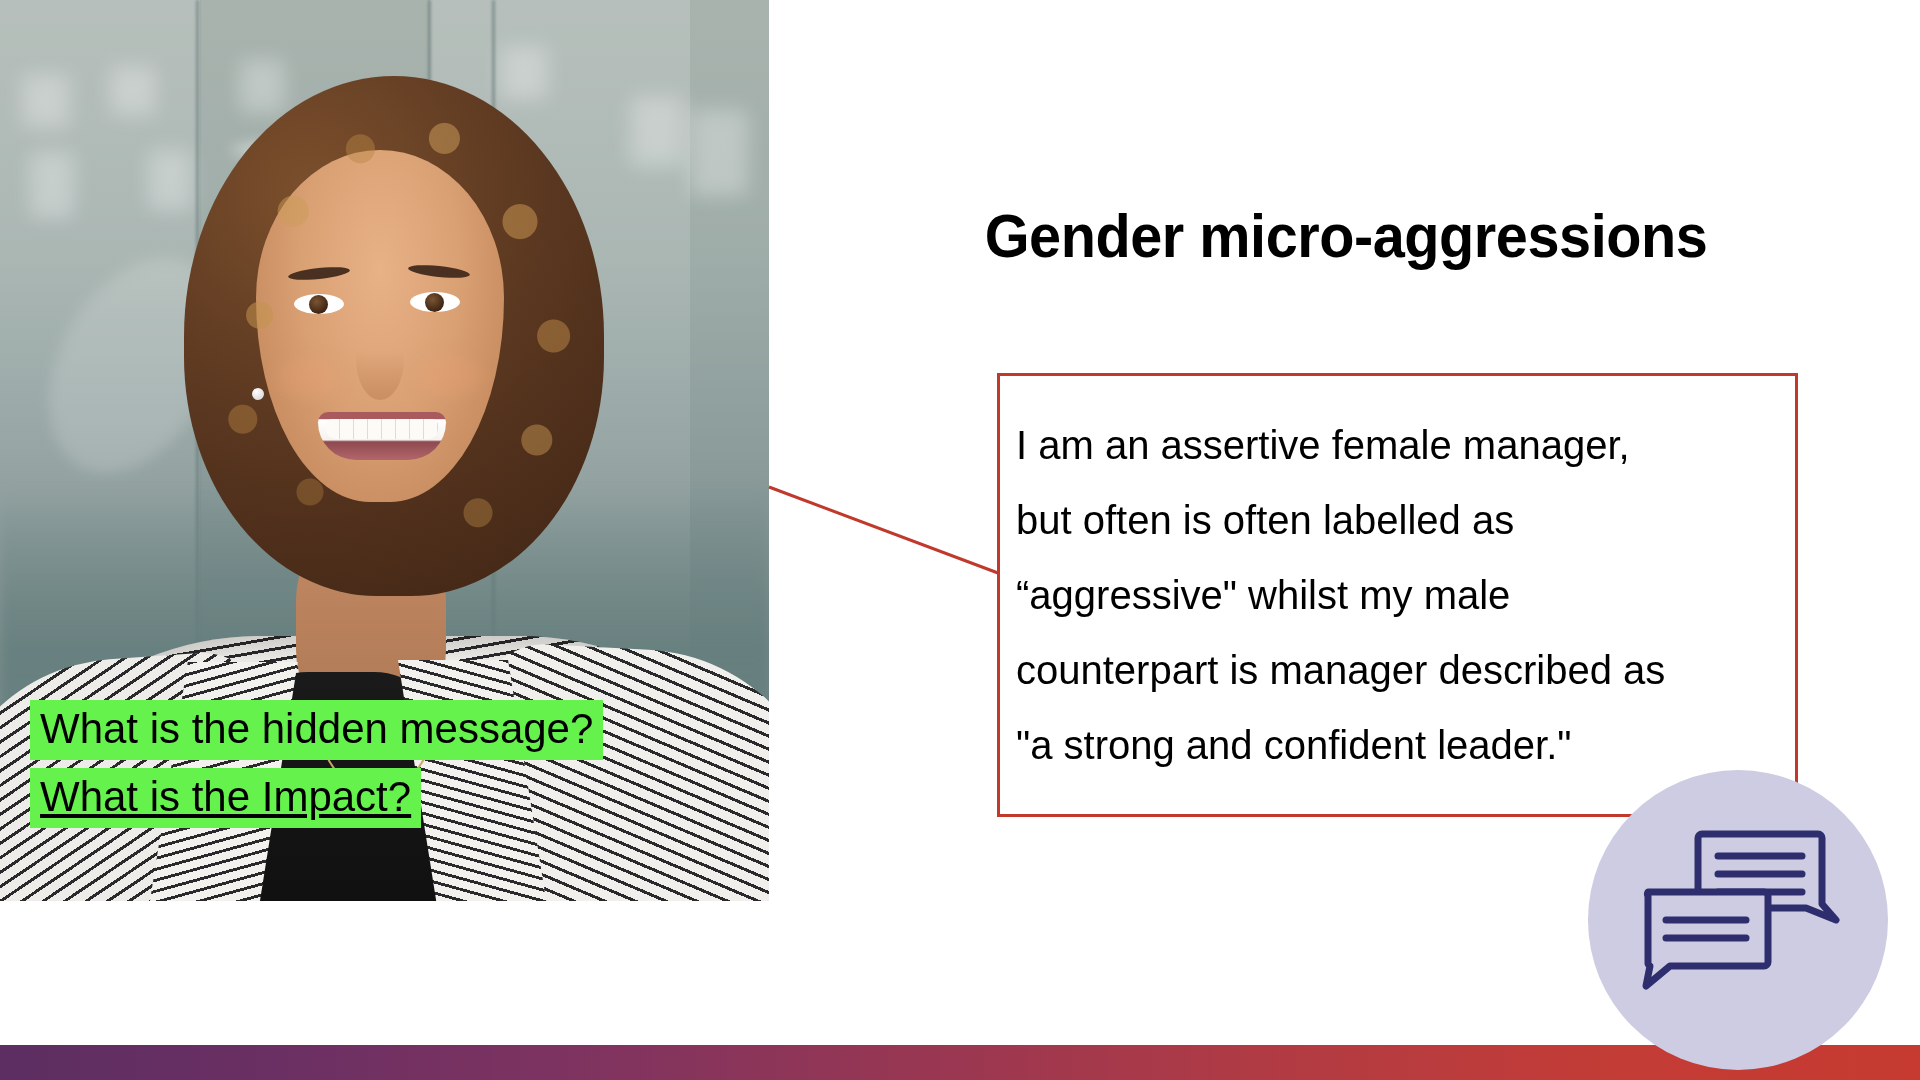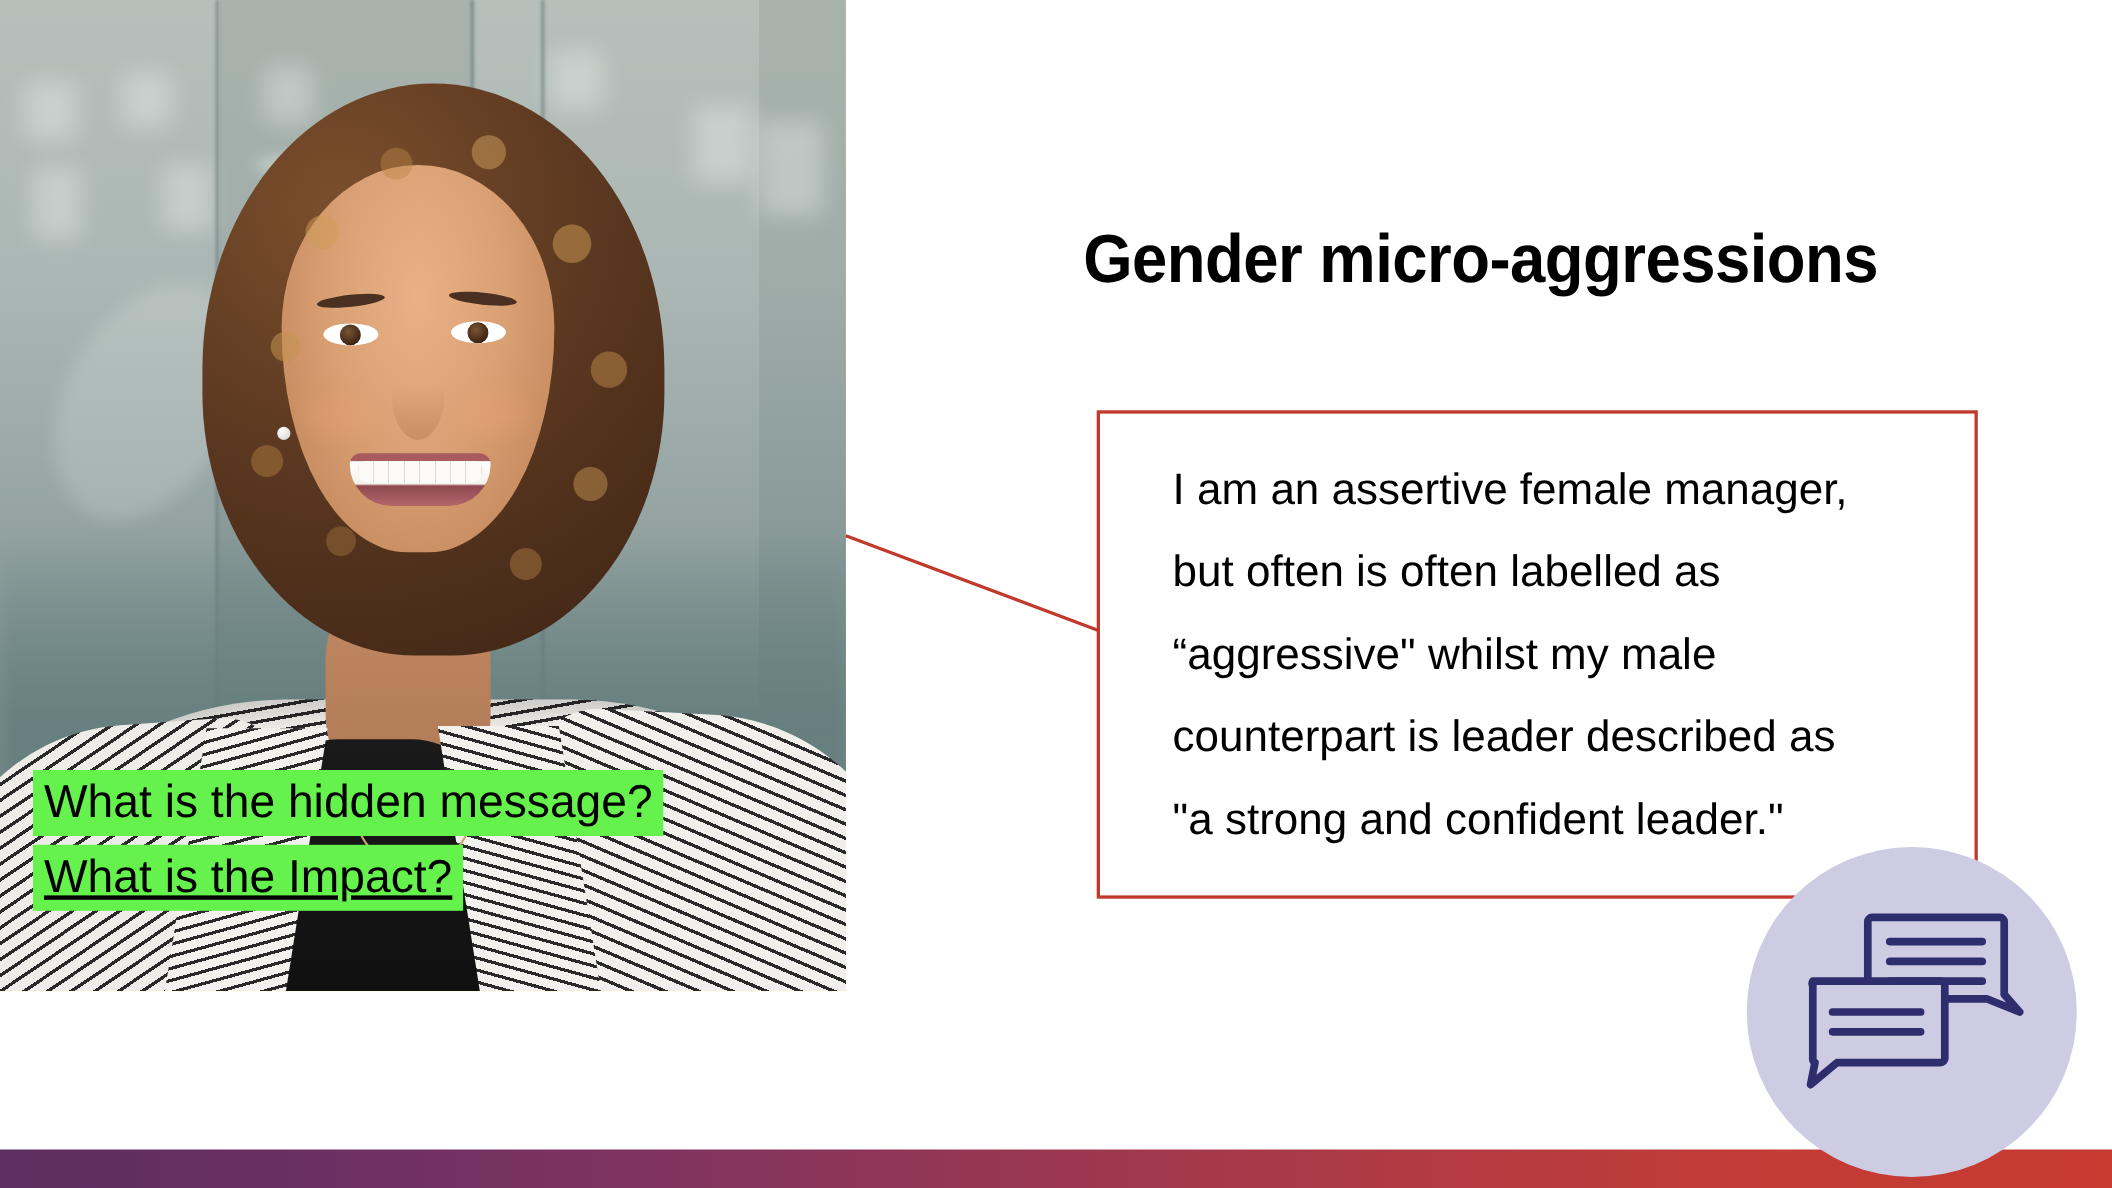--- a/index.html
+++ b/index.html
@@ -22,21 +22,21 @@
     width: 1920px; height: 1080px;
     background: #ffffff;
   }
 
   
   #photo-panel {
     position: absolute;
     left: 0; top: 0;
     width: 769px; height: 901px;
     overflow: hidden;
-    background: #fde047;
+    background: #4c1d95;
   }
   
   .bg-base {
     position: absolute; inset: 0;
     background:
       linear-gradient(180deg, #a9b3ae 0%, #9fada9 28%, #8a9b9a 52%, #748887 72%, #6d8483 100%);
   }
   .bg-glass-col {
     position: absolute;
     top: 0; bottom: 0;
@@ -250,21 +250,21 @@
   
   #quote-box {
     position: absolute;
     left: 997px; top: 373px;
     width: 801px; height: 444px;
     border: 3px solid #c0392b;
     box-sizing: border-box;
   }
   #quote-text {
     position: absolute;
-    left: 1066px; top: 408px;
+    left: 1016px; top: 408px;
     width: 780px;
     font-size: 40px;
     line-height: 75px;
     color: #000000;
     font-family: "Liberation Sans", sans-serif;
   }
 
   
   #connector { position: absolute; left: 0; top: 0; width: 1920px; height: 1080px;
                pointer-events: none; }
@@ -349,21 +349,21 @@
     <div class="hl-line" id="hl-line-2">What is the Impact?</div>
   </div>
 
   <div id="slide-title">Gender micro-aggressions</div>
 
   <div id="quote-box"></div>
   <div id="quote-text">
     <div>I am an assertive female manager,</div>
     <div>but often is often labelled as</div>
     <div>“aggressive" whilst my male</div>
-    <div>counterpart is leader described as</div>
+    <div>counterpart is manager described as</div>
     <div>"a strong and confident leader."</div>
   </div>
 
   <svg id="connector" viewBox="0 0 1920 1080" xmlns="http://www.w3.org/2000/svg">
     <line x1="769" y1="487" x2="998" y2="573" stroke="#c0392b" stroke-width="3"></line>
   </svg>
 
   <div id="bottom-bar"></div>
 
   <div id="chat-circle"></div>

